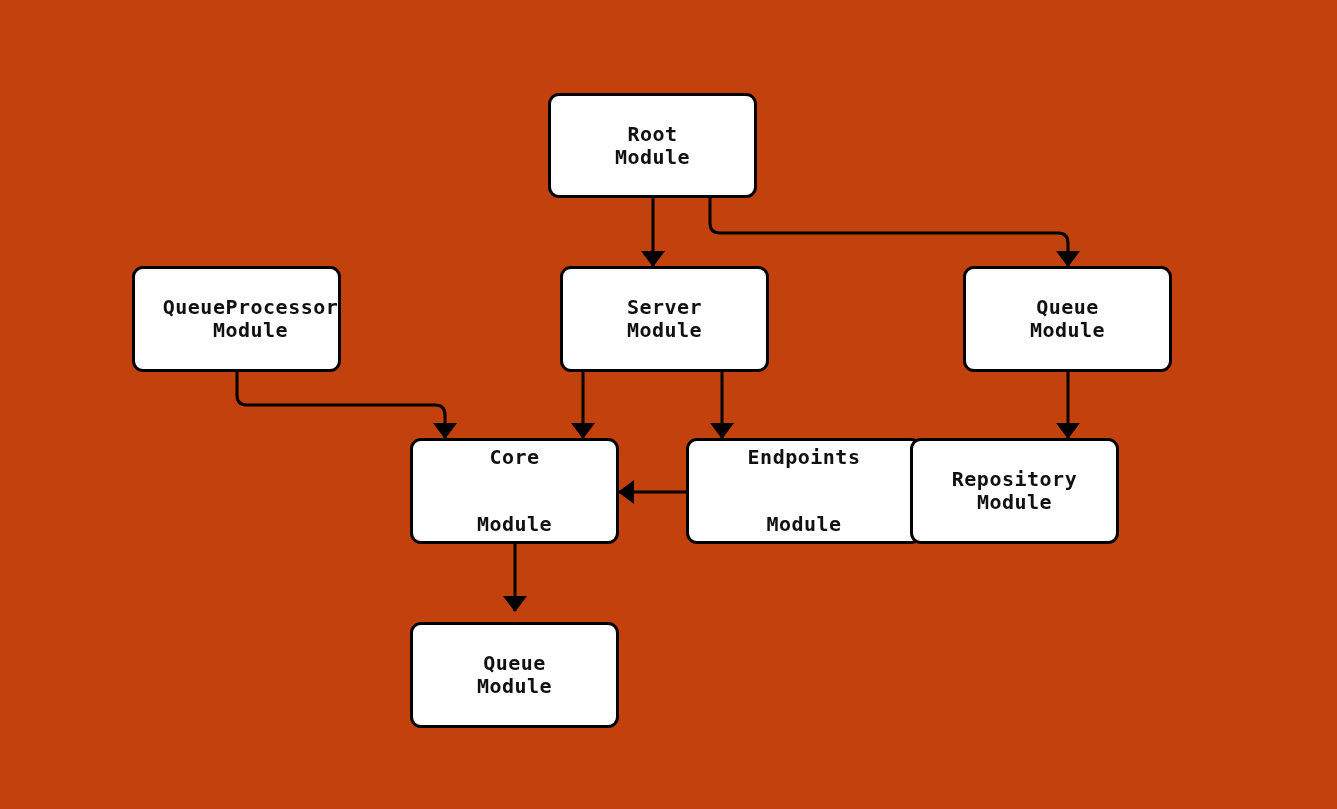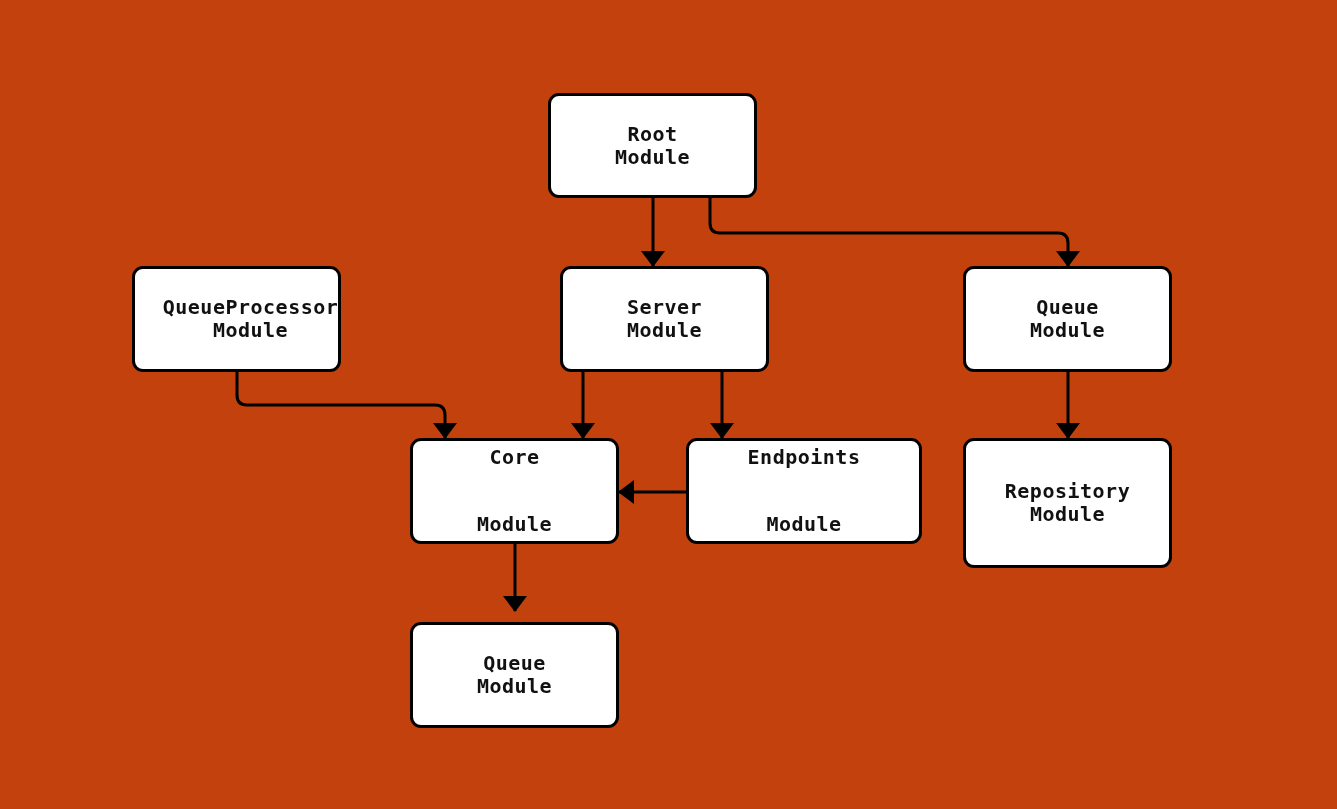--- a/index.html
+++ b/index.html
@@ -86,21 +86,21 @@
   <div class="node" style="left: 410px; top: 438px; width: 209px; height: 106px; background: rgb(255, 255, 255); border-color: rgb(0, 0, 0); color: rgb(17, 17, 17); gap: 44px;">
     <span class="node-label">Core</span>
     <span class="node-label">Module</span>
   </div>
 
   <div class="node" style="left: 686px; top: 438px; width: 236px; height: 106px; background: rgb(255, 255, 255); border-color: rgb(0, 0, 0); color: rgb(17, 17, 17); gap: 44px;">
     <span class="node-label">Endpoints</span>
     <span class="node-label">Module</span>
   </div>
 
-  <div class="node" style="left: 963px; top: 438px; width: 209px; height: 130px; background: rgb(255, 255, 255); border-color: rgb(0, 0, 0); color: rgb(17, 17, 17); justify-content: center;">
+  <div class="node" style="left: 910px; top: 438px; width: 209px; height: 106px; background: rgb(255, 255, 255); border-color: rgb(0, 0, 0); color: rgb(17, 17, 17); justify-content: center;">
     <span class="node-label">Repository</span>
     <span class="node-label">Module</span>
   </div>
 
   <div class="node" style="left: 410px; top: 611px; width: 209px; height: 106px; background: rgb(255, 255, 255); border-color: rgb(0, 0, 0); color: rgb(17, 17, 17); margin-top: 11px;">
     <span class="node-label">Queue</span>
     <span class="node-label">Module</span>
   </div>
 
 </div>

